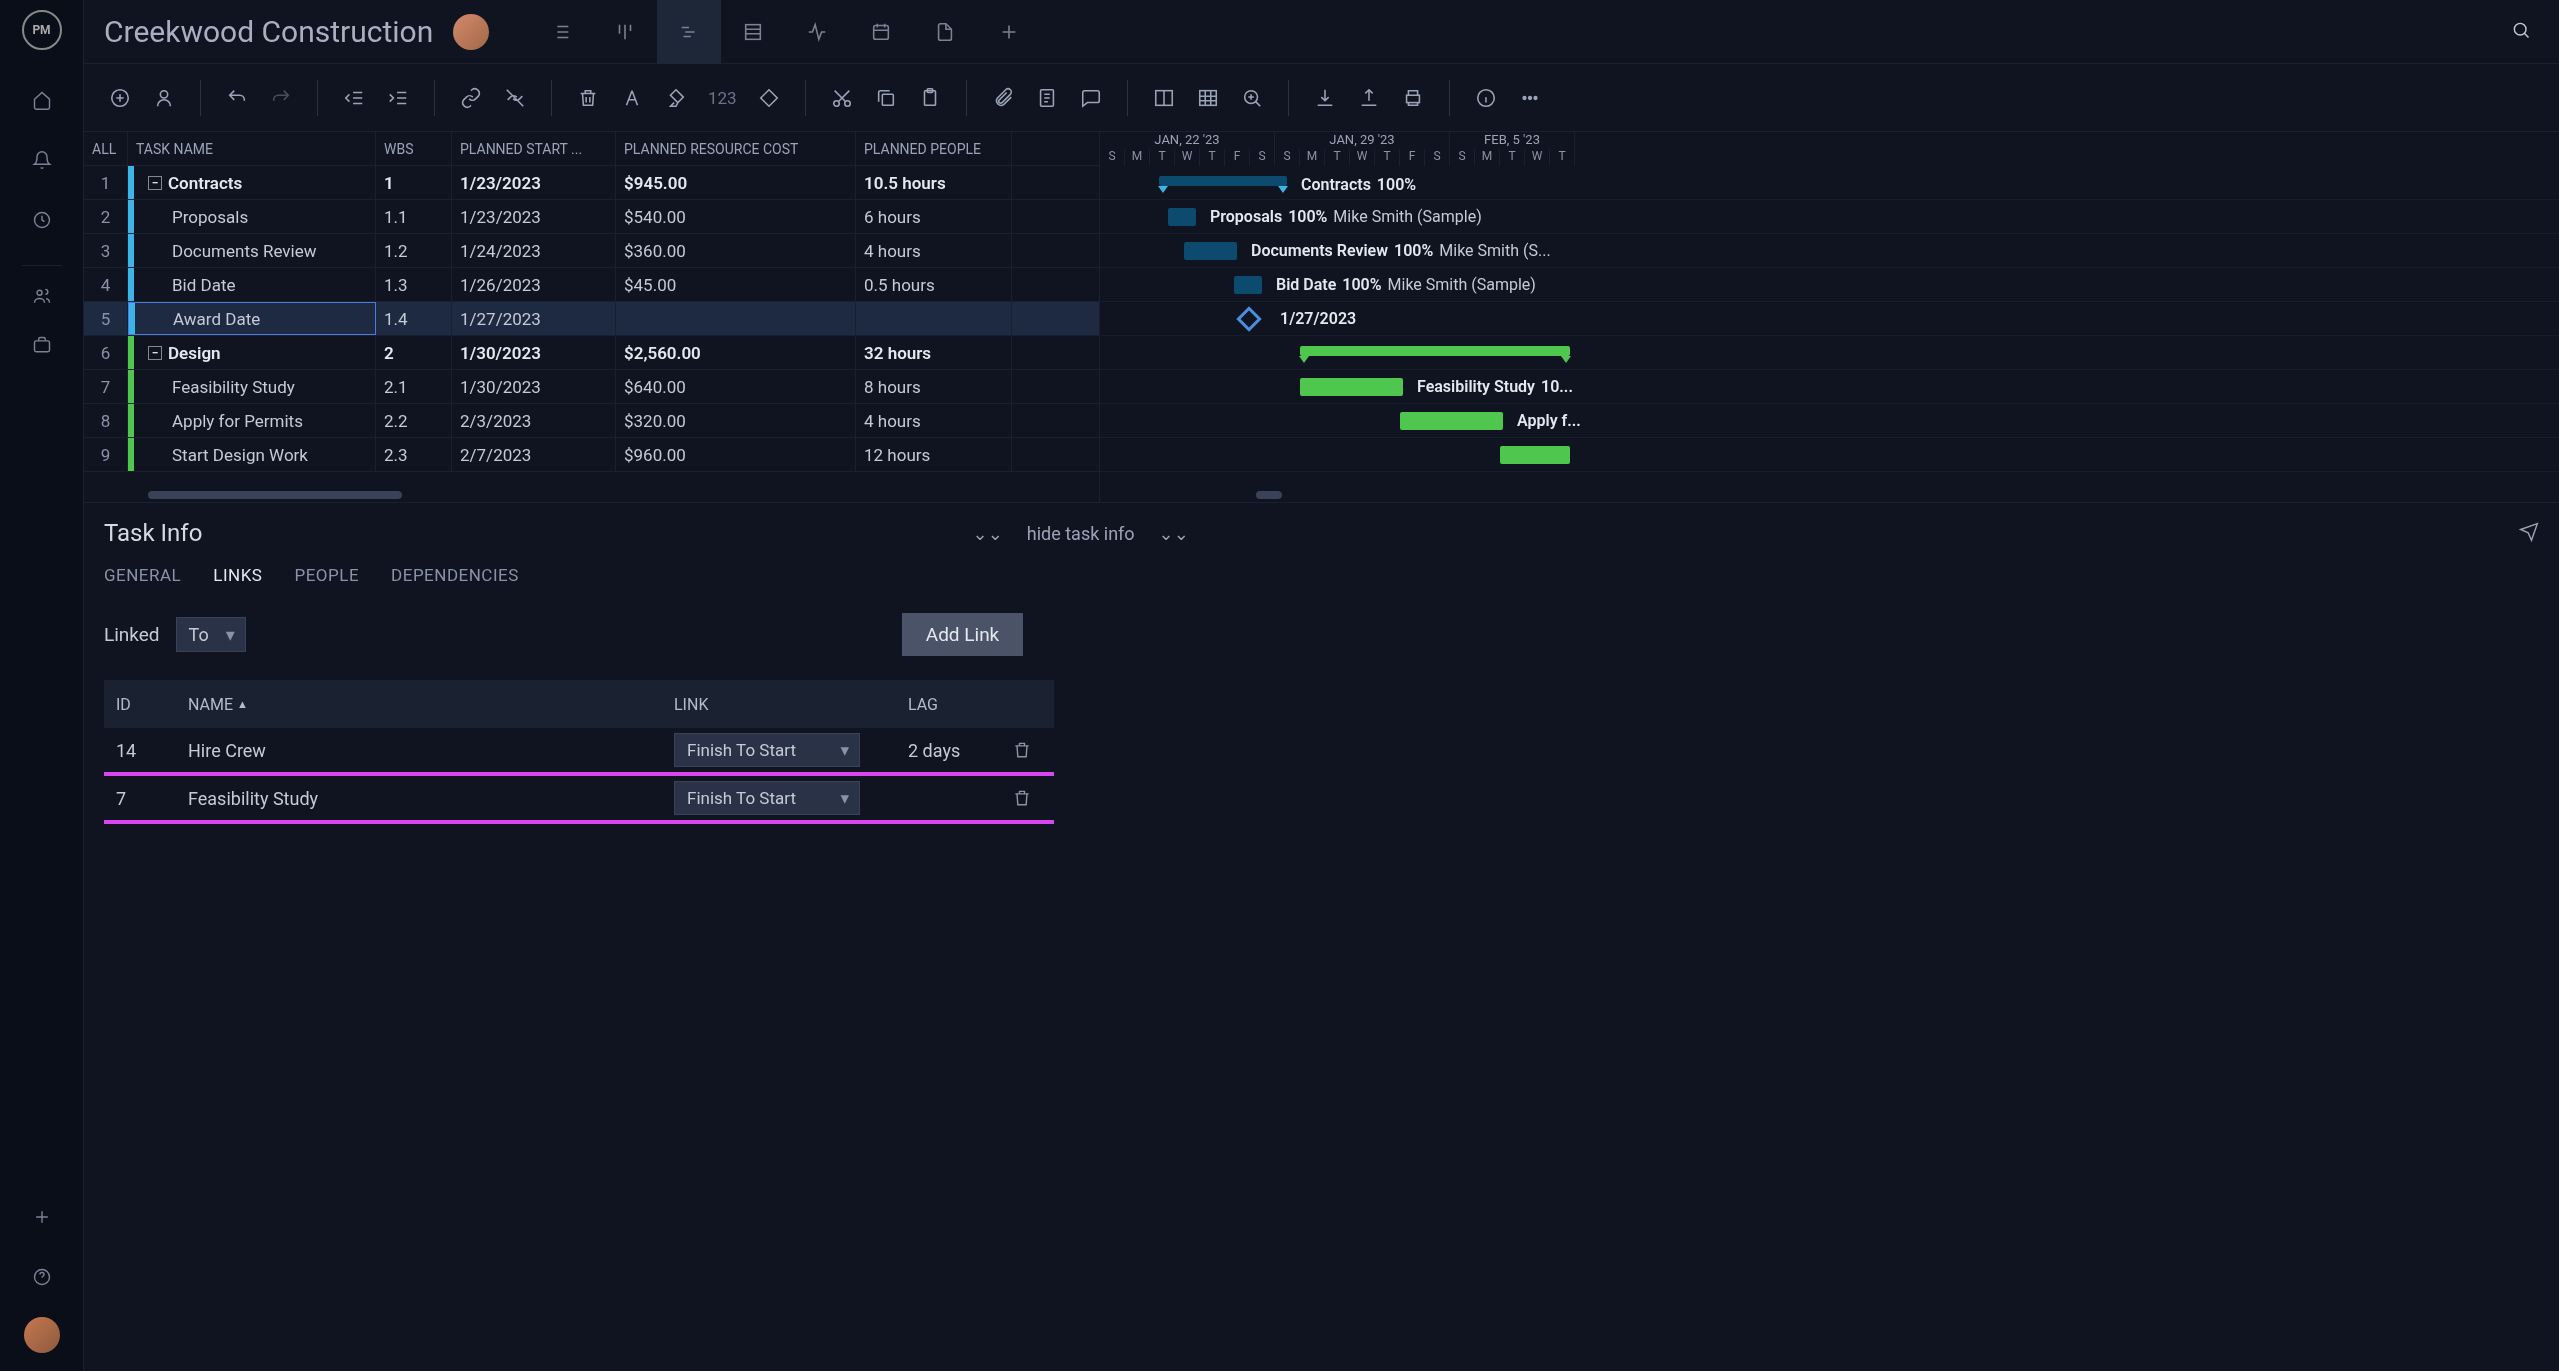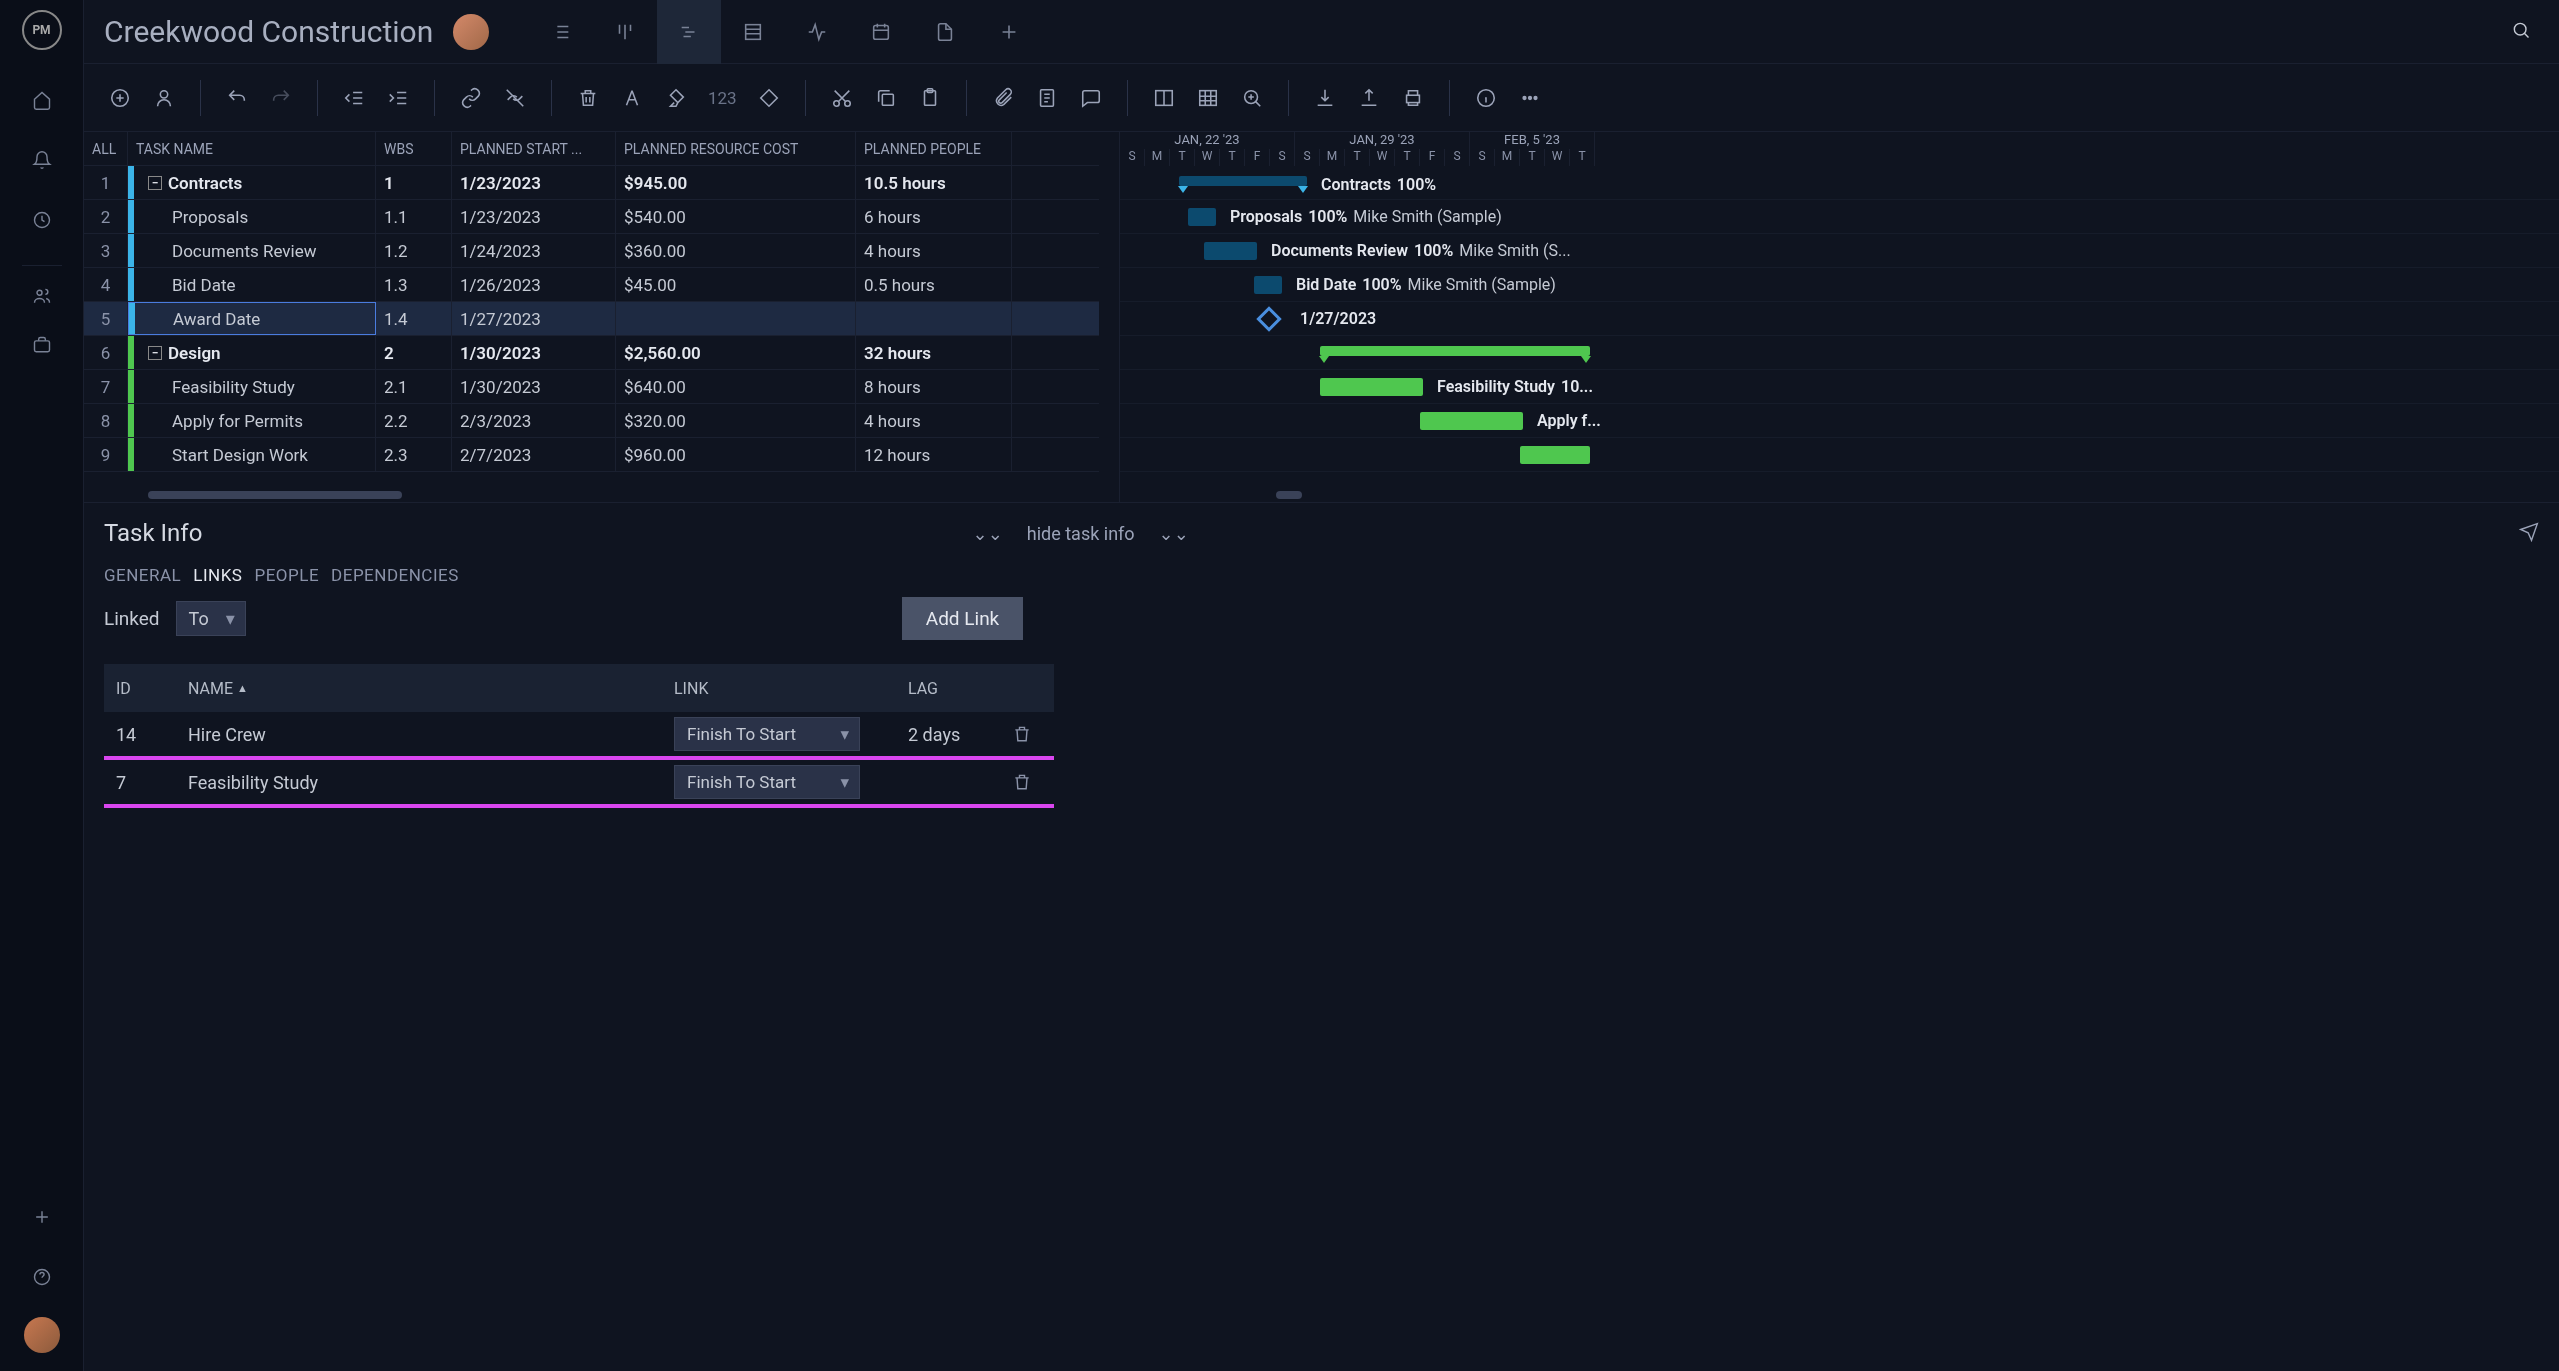--- a/index.html
+++ b/index.html
@@ -79,21 +79,21 @@
 }
 .tb-btn {
   width: 32px; height: 32px;
   display: flex; align-items: center; justify-content: center;
   color: #9ba3b8;
   cursor: pointer;
 }
 .tb-sep { width: 1px; height: 36px; background: #2a3248; margin: 0 8px; }
 .tb-text { color: #6a7388; font-size: 17px; padding: 0 4px; }
 .content-split { flex: 1; display: flex; flex-direction: column; overflow: hidden; }
-.upper { display: flex; height: 370px; gap: 20px; }
+.upper { display: flex; height: 370px; }
 .grid-pane { width: 1015px; display: flex; flex-direction: column; overflow: hidden; position: relative; }
 .grid-header {
   height: 34px;
   display: flex;
   background: #0f1420;
   border-bottom: 1px solid #1a2030;
 }
 .gh-cell {
   padding: 0 8px;
   display: flex; align-items: center;
@@ -218,21 +218,21 @@
   flex: 1;
   background: #0f1420;
   border-top: 1px solid #1a2030;
   padding: 16px 20px;
   overflow: hidden;
 }
 .ti-header { display: flex; align-items: center; margin-bottom: 18px; }
 .ti-title { font-size: 24px; color: #d5d9e2; }
 .ti-hide { margin-left: auto; display: flex; align-items: center; gap: 24px; color: #9ba3b8; font-size: 18px; margin-right: 560px; }
 .ti-send { margin-left: auto; color: #9ba3b8; cursor: pointer; }
-.ti-tabs { display: flex; gap: 12px; margin-bottom: 12px; text-align: center; }
+.ti-tabs { display: flex; gap: 32px; margin-bottom: 28px; text-align: center; }
 .ti-tab { font-size: 17px; color: #8a92a8; cursor: pointer; letter-spacing: 0.5px; }
 .ti-tab.active { color: #e5e8ef; }
 .ti-linked-row { display: flex; align-items: center; gap: 16px; margin-bottom: 24px; }
 .ti-linked-label { font-size: 19px; color: #c5cad4; }
 .ti-select {
   background: #2a3248;
   border: 1px solid #3a4258;
   padding: 6px 36px 6px 12px;
   font-size: 18px;
   color: #c5cad4;

